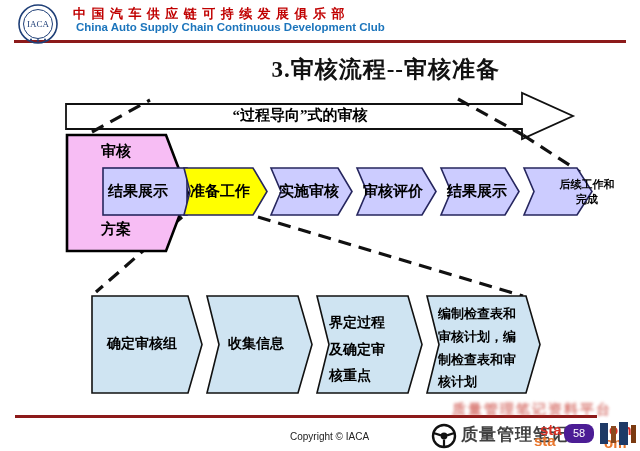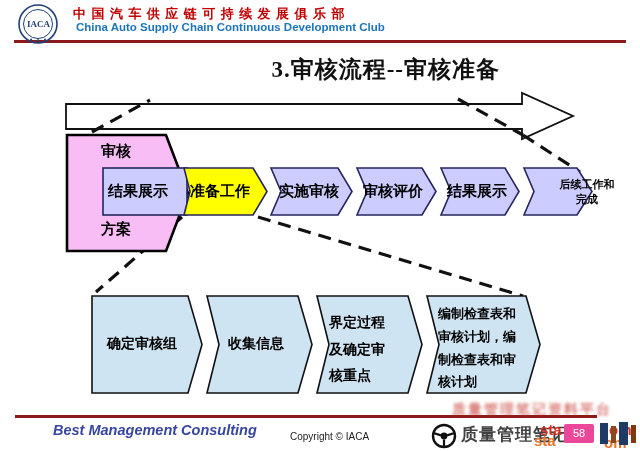--- a/index.html
+++ b/index.html
@@ -25,22 +25,22 @@
   .copy{left:290px;top:431px;font-size:10px;font-weight:normal;color:#222;
         font-family:"Liberation Sans",sans-serif;}
   .site{left:461px;top:423px;font-size:17px;font-weight:bold;color:#404040;letter-spacing:1px;
         font-family:"Liberation Serif",serif;white-space:nowrap;}
   .wm-cjk{left:452px;top:401px;width:190px;font-size:14px;font-weight:bold;color:#C43026;
           letter-spacing:2px;filter:blur(1.6px);opacity:.6;white-space:nowrap;z-index:4;
           font-family:"Liberation Serif",serif;}
   .wm{position:absolute;font-weight:bold;font-family:"Liberation Sans",sans-serif;z-index:4;}
   .wm-red{color:#D93025;}
   .wm-orange{color:#E8762C;}
-  .badge{position:absolute;left:564px;top:424px;width:30px;height:19px;background:#ec4899;
-         color:#fff;font-size:11px;line-height:19px;text-align:center;border-radius:2px;z-index:5;
+  .badge{position:absolute;left:564px;top:424px;width:30px;height:19px;background:#4c1d95;
+         color:#fff;font-size:11px;line-height:19px;text-align:center;border-radius:8px;z-index:5;
          font-family:"Liberation Sans",sans-serif;}
   .bar{position:absolute;z-index:4;}
 </style>
 </head>
 <body>
 
 <div class="slide">
 
   <svg class="layer" width="640" height="451" viewBox="0 0 640 451">
 
@@ -84,45 +84,45 @@
 
     <g stroke="#111" fill="none">
       <circle cx="444" cy="436" r="11" stroke-width="2.4"></circle>
       <circle cx="444" cy="436" r="3.4" fill="#111" stroke="none"></circle>
       <line x1="433.6" y1="433" x2="441" y2="435.4" stroke-width="2.2"></line>
       <line x1="454.4" y1="433" x2="447" y2="435.4" stroke-width="2.2"></line>
       <line x1="444" y1="439.5" x2="444" y2="446.6" stroke-width="2.2"></line>
     </g>
   </svg>
 
-  <div class="abs" style="left:27px;top:19px;z-index:3;font-size:9px;font-weight:bold;color:#1F3F77;font-family:'Liberation Serif',serif;">IACA</div>
+  <div class="abs" style="left:27px;top:19px;z-index:3;font-size:9px;font-weight:normal;color:#1F3F77;font-family:'Liberation Serif',serif;">IACA</div>
   <div class="abs club-cn">中国汽车供应链可持续发展俱乐部</div>
   <div class="abs club-en">China Auto Supply Chain Continuous Development Club</div>
   <div class="rule" style="left:14px;top:40px;width:612px;height:3px;"></div>
 
   <div class="abs title">3.审核流程--审核准备</div>
 
+  <div class="lbl center" style="left:190px;top:106px;width:220px;font-size:15px;">“过程导向”式的审核</div>
 
   <div class="lbl" style="left:101px;top:142px;font-size:15px;">审核</div>
   <div class="lbl" style="left:108px;top:182px;font-size:15px;">结果展示</div>
   <div class="lbl" style="left:101px;top:220px;font-size:15px;">方案</div>
 
   <div class="lbl center" style="left:188px;top:182px;width:64px;font-size:15px;">准备工作</div>
   <div class="lbl center" style="left:277px;top:182px;width:64px;font-size:15px;">实施审核</div>
   <div class="lbl center" style="left:361px;top:182px;width:64px;font-size:15px;">审核评价</div>
   <div class="lbl center" style="left:445px;top:182px;width:64px;font-size:15px;">结果展示</div>
   <div class="lbl center" style="left:527px;top:177px;width:56px;font-size:11px;line-height:1.4;margin-left:32px;">后续工作和完成</div>
 
   <div class="lbl center" style="left:92px;top:335px;width:100px;font-size:14px;">确定审核组</div>
   <div class="lbl center" style="left:210px;top:335px;width:92px;font-size:14px;">收集信息</div>
   <div class="lbl" style="left:329px;top:310px;width:62px;font-size:14px;line-height:1.9;">界定过程及确定审核重点</div>
   <div class="lbl" style="left:438px;top:303px;width:82px;font-size:13px;line-height:1.75;">编制检查表和审核计划，编制检查表和审核计划</div>
 
   <div class="rule" style="left:15px;top:415px;width:582px;height:2.5px;z-index:2;"></div>
-  <div class="abs brand">Best Management Consulting</div>
   <div class="abs copy">Copyright © IACA</div>
   <div class="abs site">质量管理笔记</div>
 
   <div class="abs wm-cjk">质量管理笔记资料平台</div>
   <span class="wm wm-red" style="left:540px;top:421px;font-size:15px;">sta</span>
   <span class="wm wm-red" style="left:609px;top:421px;font-size:15px;">om</span>
   <span class="wm wm-orange" style="left:534px;top:432px;font-size:15px;">sta</span>
   <span class="wm wm-orange" style="left:604px;top:434px;font-size:15px;">om</span>
   <div class="badge">58</div>
   <div class="bar" style="left:600px;top:423px;width:8px;height:21px;background:#1E3A66;"></div>

